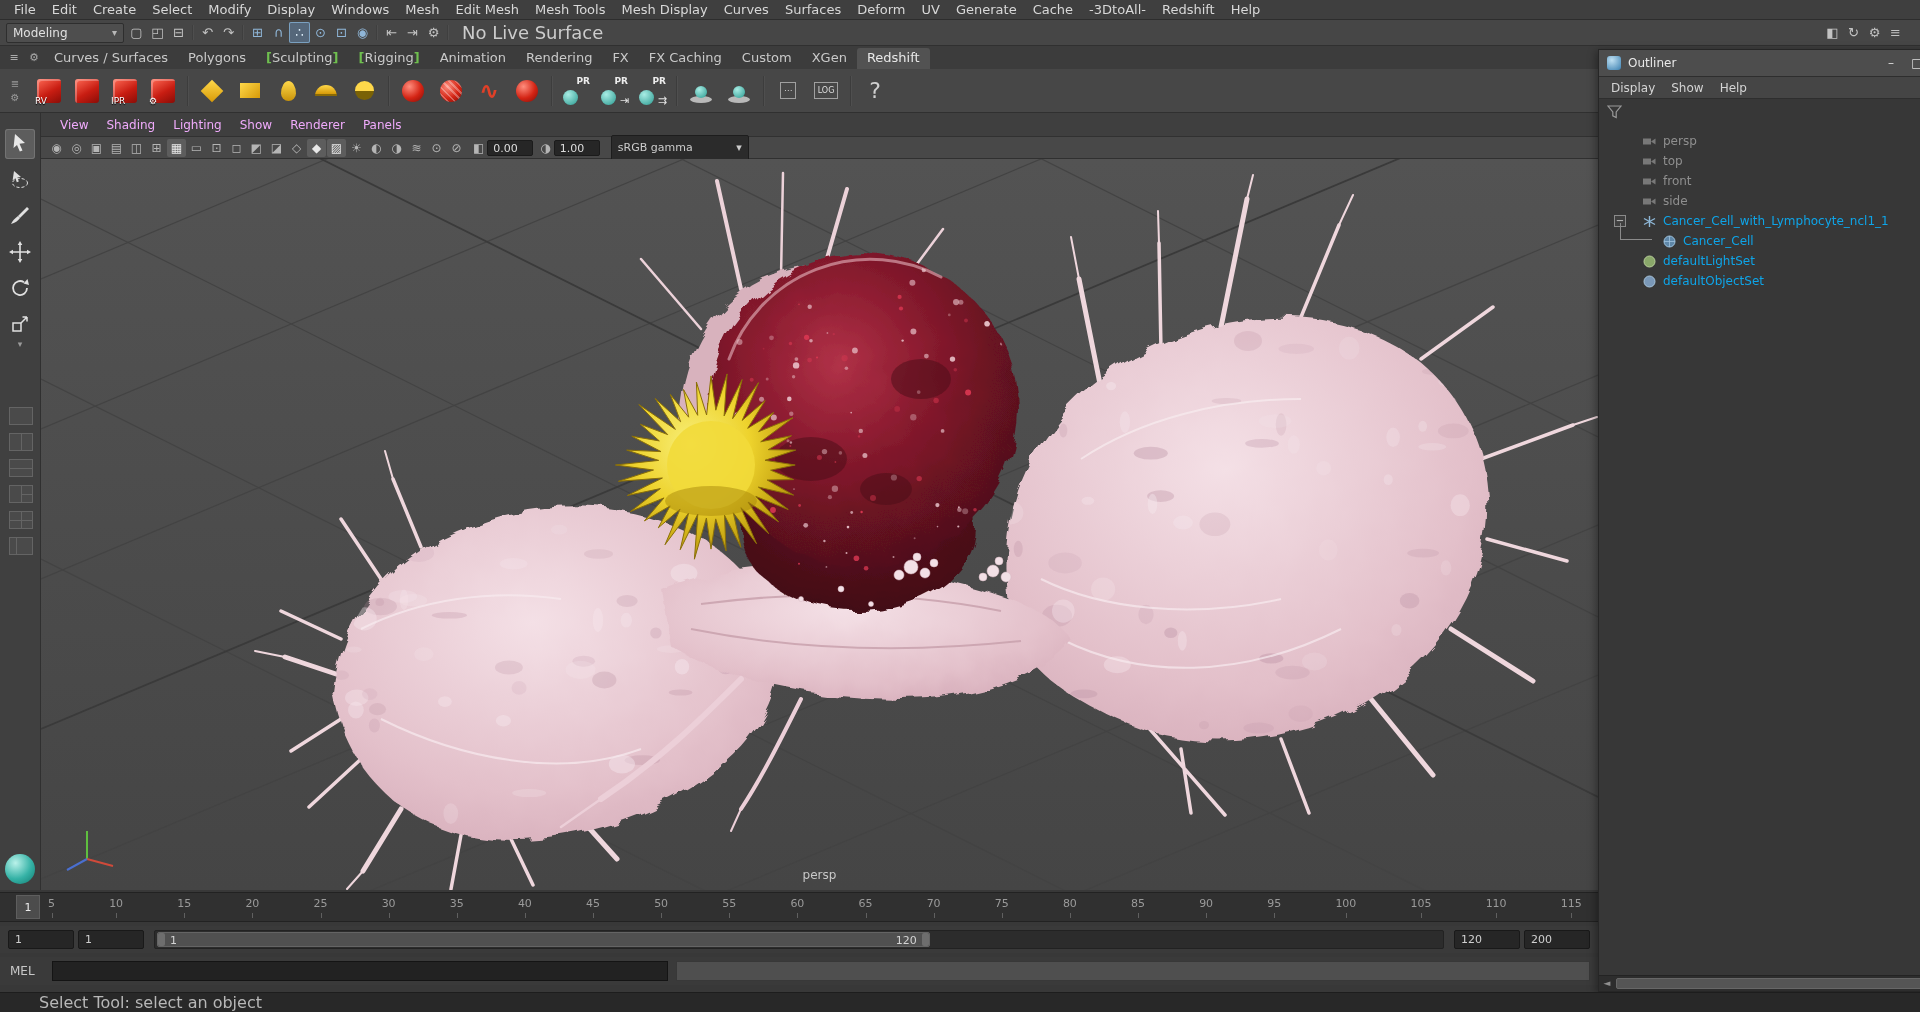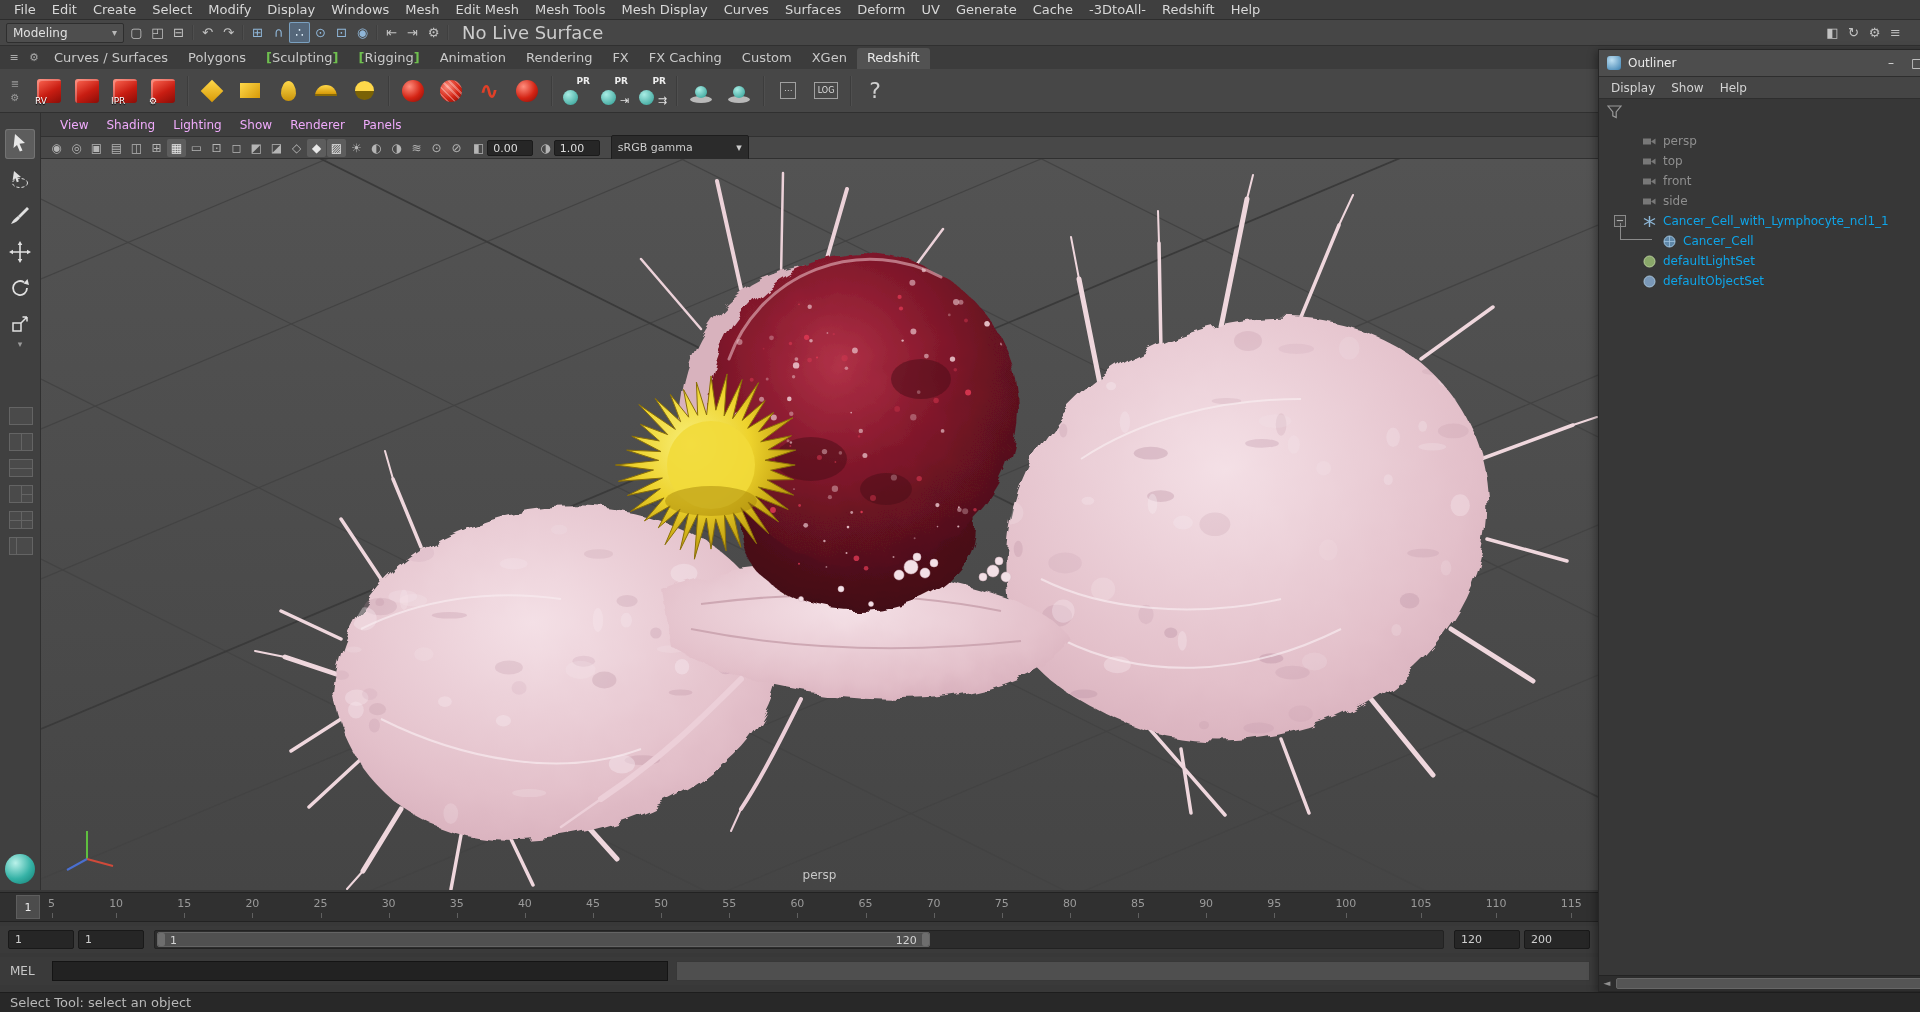--- a/index.html
+++ b/index.html
@@ -171,21 +171,21 @@
   .rlabel.l { left:12px; } .rlabel.r { right:12px; }
 
   
   .melbar { position:absolute; left:0; top:957px; width:1598px; height:28px; background:#3a3a3a; display:flex; align-items:center; padding-left:10px; }
   .mel-label { font-size:12px; color:#c8c8c8; width:42px; }
   .mel-input { width:616px; height:20px; background:#222222; border:1px solid #141414; color:#dddddd; font-size:12px;
     font-family:"DejaVu Sans Mono","Liberation Mono",monospace; padding:0 5px; }
   .mel-feedback { flex:1; height:20px; background:#4f4f4f; border:1px solid #383838; margin:0 8px; }
   .helpbar { position:absolute; left:0; top:992px; width:1920px; height:20px; background:#282828; border-top:1px solid #1d1d1d;
     display:flex; align-items:center; padding-left:10px; z-index:35; }
-  .help-text { font-size:13px; color:#b8b8b8; }
+  .help-text { font-size:16px; color:#b8b8b8;margin-left:29px; }
 </style>
 </head>
 <body>
 
 <div class="app">
 
   <div class="menubar">
 
   <span class="menu-item">File</span>
       <span class="menu-item">Edit</span>

